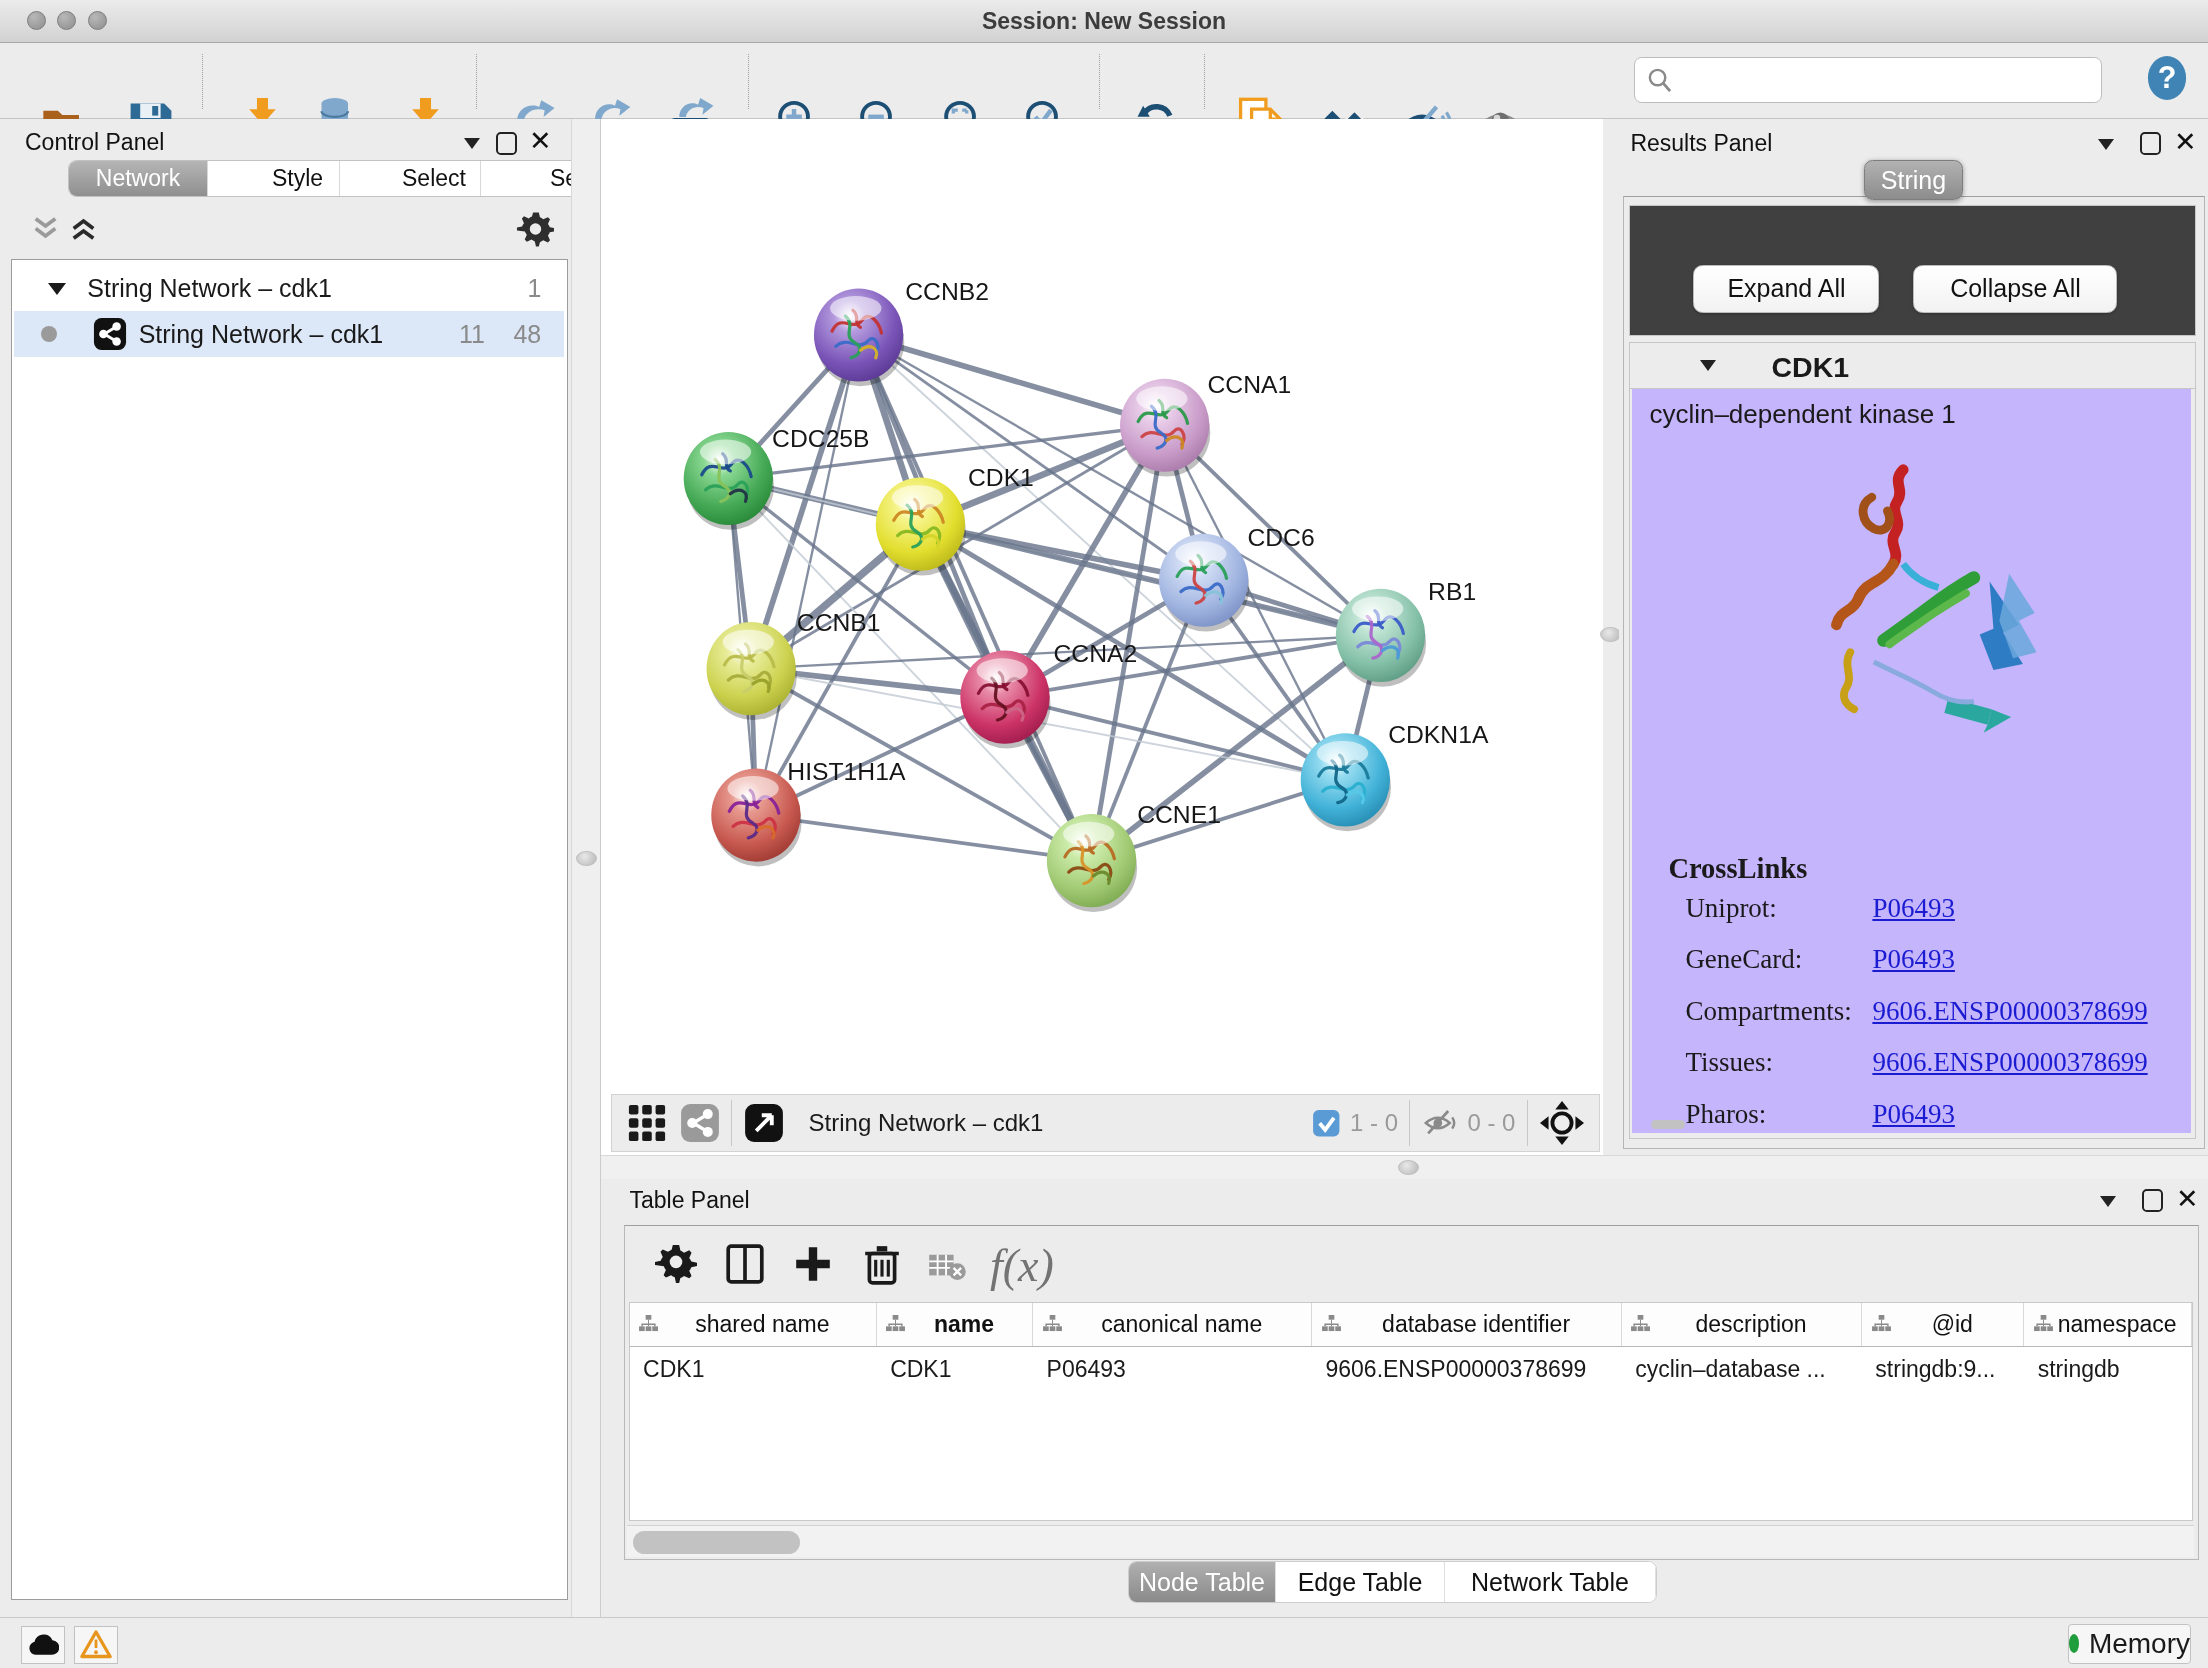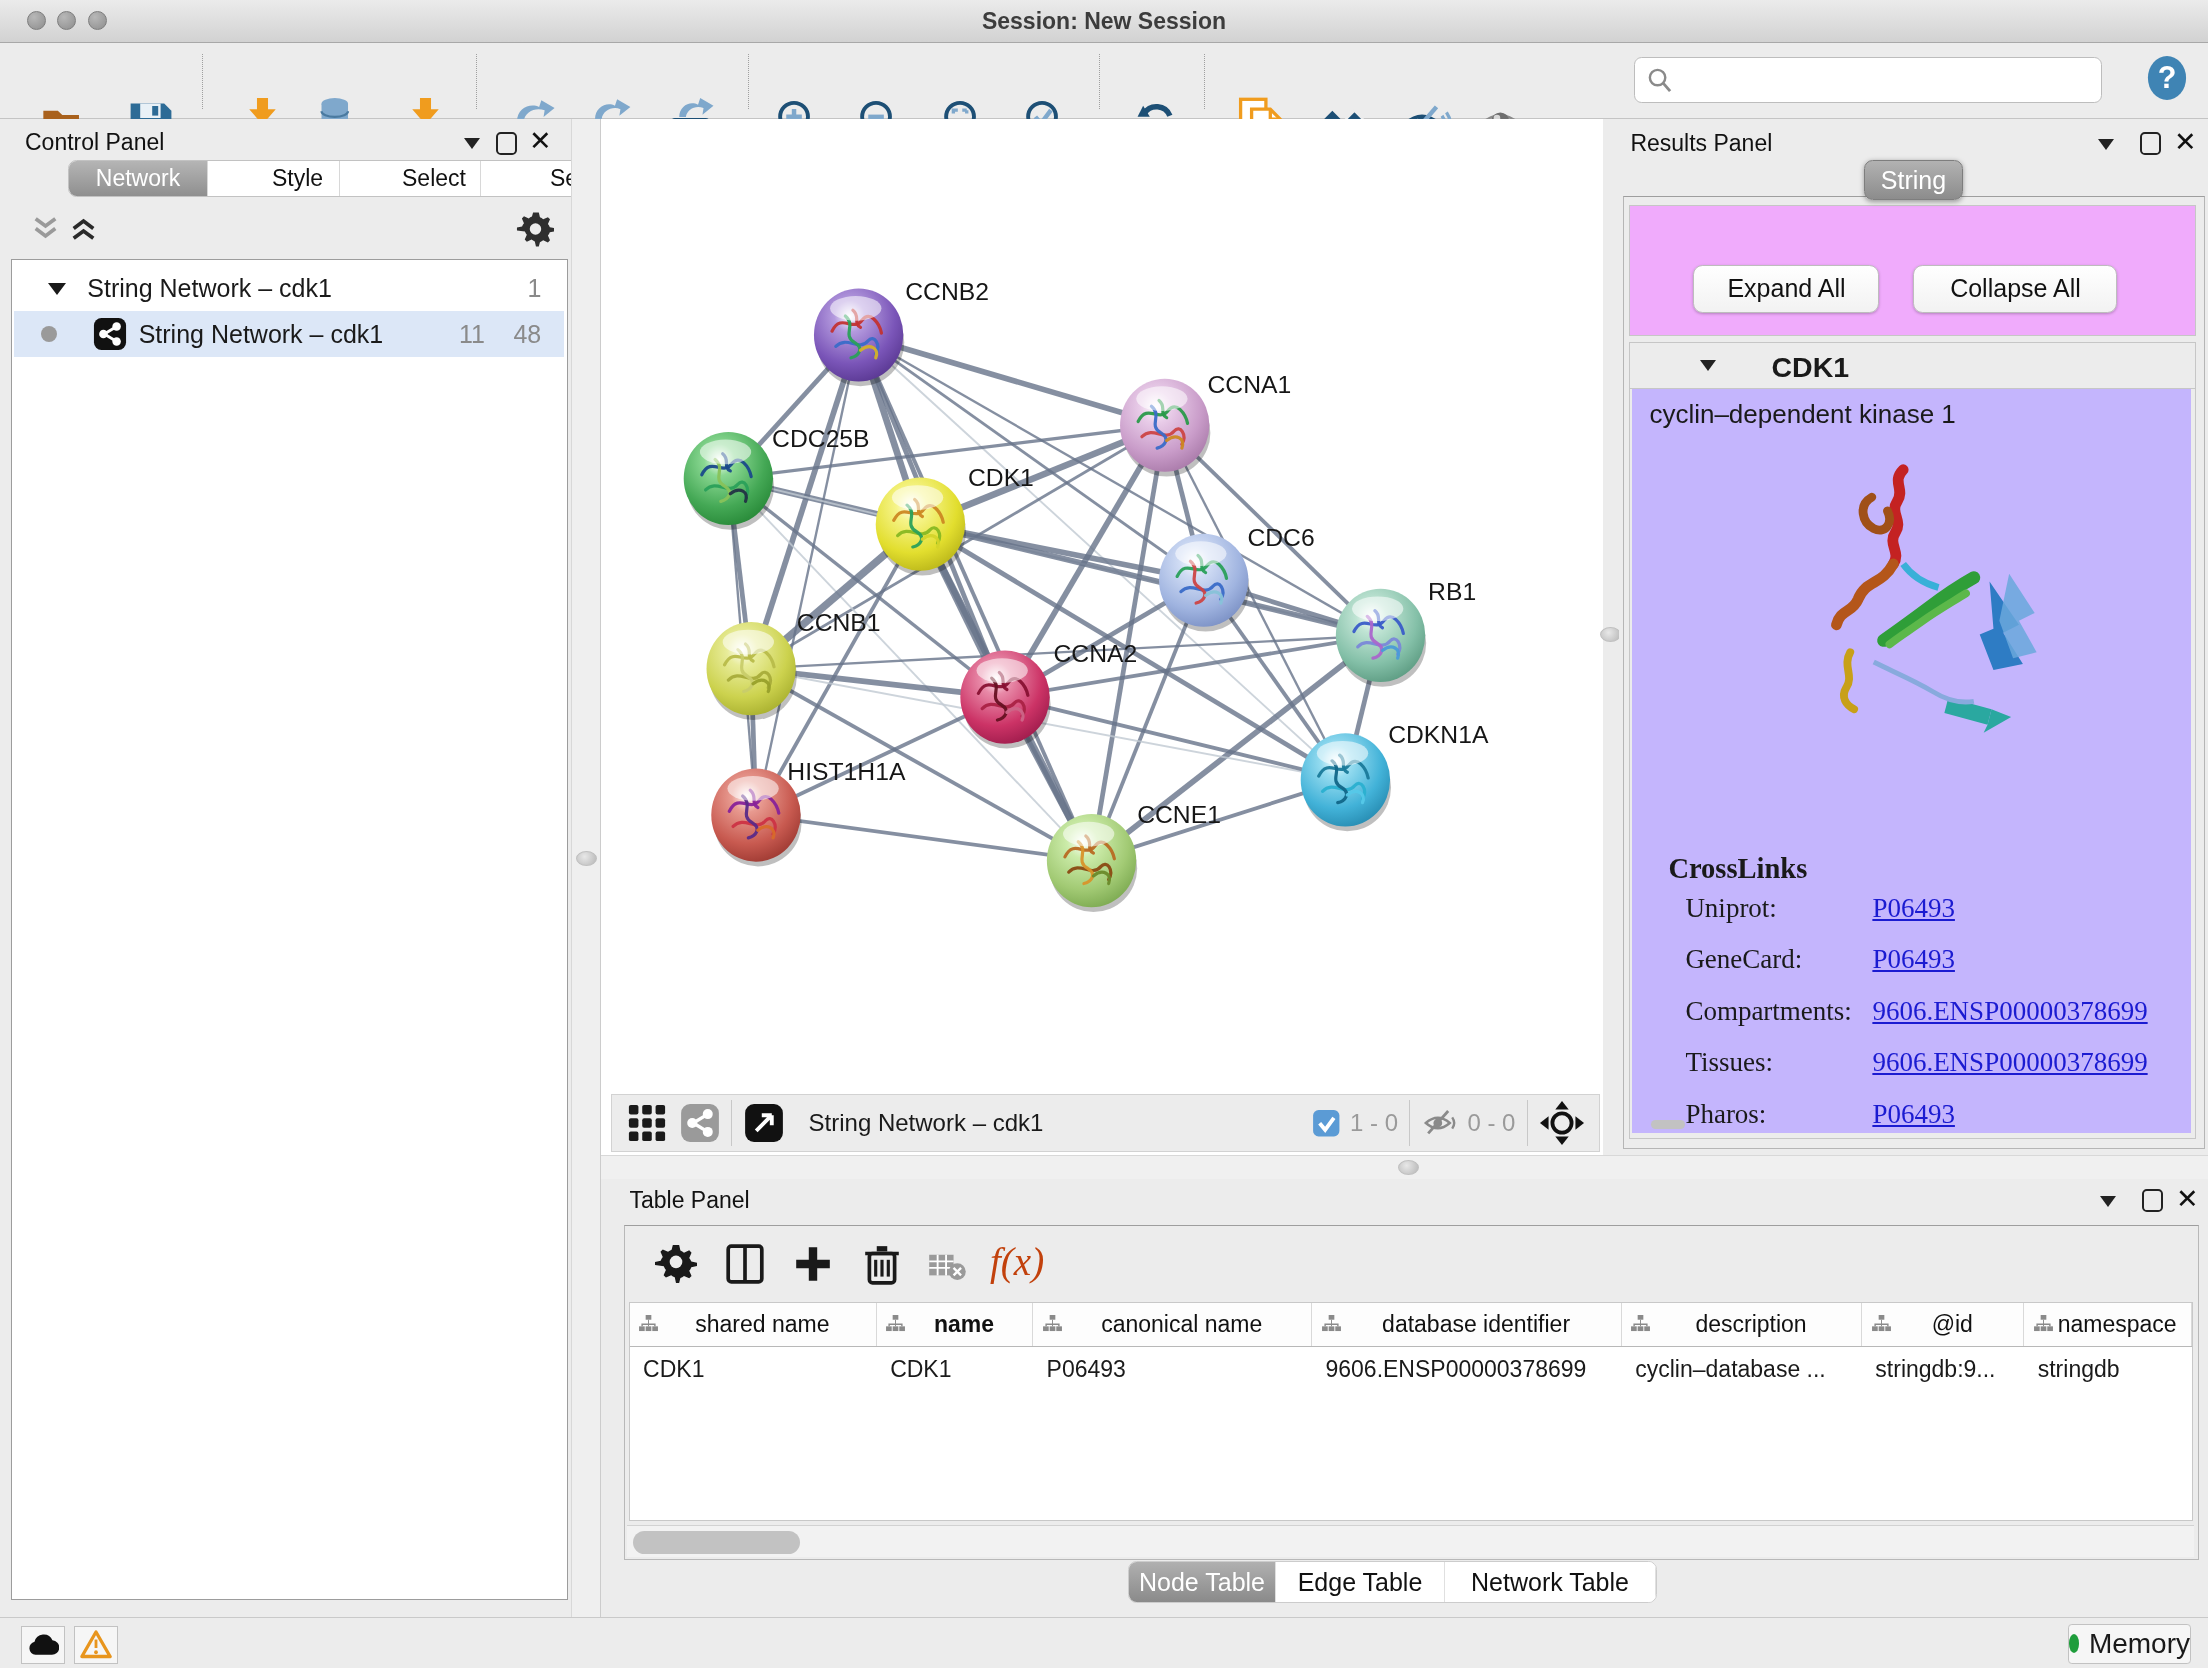--- a/index.html
+++ b/index.html
@@ -60,21 +60,21 @@
     border:1px solid #d2d2d2; display:flex; align-items:center; }
   .nt-sep { width:0; height:46px; border-left:1px solid #c8c8c8; margin:0 11.4px; }
   .gray-num { color:#9a9a9a; font-size:24px; }
 
   
   #string-tab { position:absolute; left:245px; top:41px; width:99px; height:40px; border-radius:8.6px;
     background:linear-gradient(#b2b2b2,#8c8c8c); border:1px solid #7e7e7e; color:#fff; font-size:25px;
     display:flex; align-items:center; justify-content:center; box-shadow:0 1.9px 4.8px rgba(0,0,0,0.35); z-index:3; }
   #rp-outer { position:absolute; left:3.8px; top:77px; width:582px; height:953px; background:#ececec;
     border:1.9px solid #b5b5b5; border-top-color:#9e9e9e; }
-  #rp-btnbox { position:absolute; left:5.7px; top:7.6px; width:567px; height:131px; border:1.9px solid #c6c6c6; background:#f0abfc; }
+  #rp-btnbox { position:absolute; left:5.7px; top:7.6px; width:567px; height:131px; border:1.9px solid #c6c6c6; background:#404040; }
   .rp-btn { position:absolute; top:59px; height:48px; background:linear-gradient(#ffffff,#f2f2f2);
     border:1px solid #bdbdbd; border-radius:9.5px; font-size:25px; display:flex; align-items:center;
     justify-content:center; color:#111; box-shadow:0 1px 2.9px rgba(0,0,0,0.25); }
   #rp-section { position:absolute; left:5.7px; top:145px; width:567px; height:797px; border:1.9px solid #c6c6c6; background:#ececec; }
   #rp-sec-head { position:absolute; left:0; top:0; width:100%; height:46px; border-bottom:1px solid #c6c6c6; }
   #rp-content { position:absolute; left:1.9px; top:46px; width:559px; height:744px; background:#c4b5fd; }
   .serif { font-family:"Liberation Serif",serif; }
   .xl-row { position:absolute; font-size:27px; }
   .xl-link { color:#1b1bd1; text-decoration:underline; }
 
@@ -781,21 +781,21 @@
       <line x1="26" y1="16" x2="26" y2="32" stroke="#1a1a1a" stroke-width="3"></line>
       <line x1="4" y1="10" x2="36" y2="10" stroke="#1a1a1a" stroke-width="3.5"></line>
       <rect x="15" y="3" width="10" height="5" fill="#1a1a1a"></rect>
     </svg>
     <svg style="position:absolute;left:302px;top:25px" width="40" height="30" viewBox="0 0 42 32">
       <rect x="2" y="4" width="26" height="22" fill="#9a9a9a"></rect>
       <path d="M2 11 h26 M2 18 h26 M11 4 v22 M20 4 v22" stroke="#fff" stroke-width="2"></path>
       <circle cx="32" cy="22" r="9" fill="#9a9a9a"></circle>
       <path d="M28 18 l8 8 M36 18 l-8 8" stroke="#fff" stroke-width="2.5"></path>
     </svg>
-    <div class="serif" style="position:absolute;left:365px;top:13.3px;font-size:39px;font-style:italic;color:#c2410c">f(x)</div>
+    <div class="serif" style="position:absolute;left:365px;top:13.3px;font-size:46px;font-style:italic;color:#737373">f(x)</div>
 
     <div id="tbl">
       <div id="tbl-head">
           <div class="th" style="width: 248px;">
             <span class="hier"><svg width="19" height="17" viewBox="0 0 20 18">
                 <g fill="#8a8a8a">
                   <rect x="7" y="0" width="6" height="5"></rect>
                   <rect x="0" y="12" width="6" height="5"></rect>
                   <rect x="7" y="12" width="6" height="5"></rect>
                   <rect x="14" y="12" width="6" height="5"></rect>

